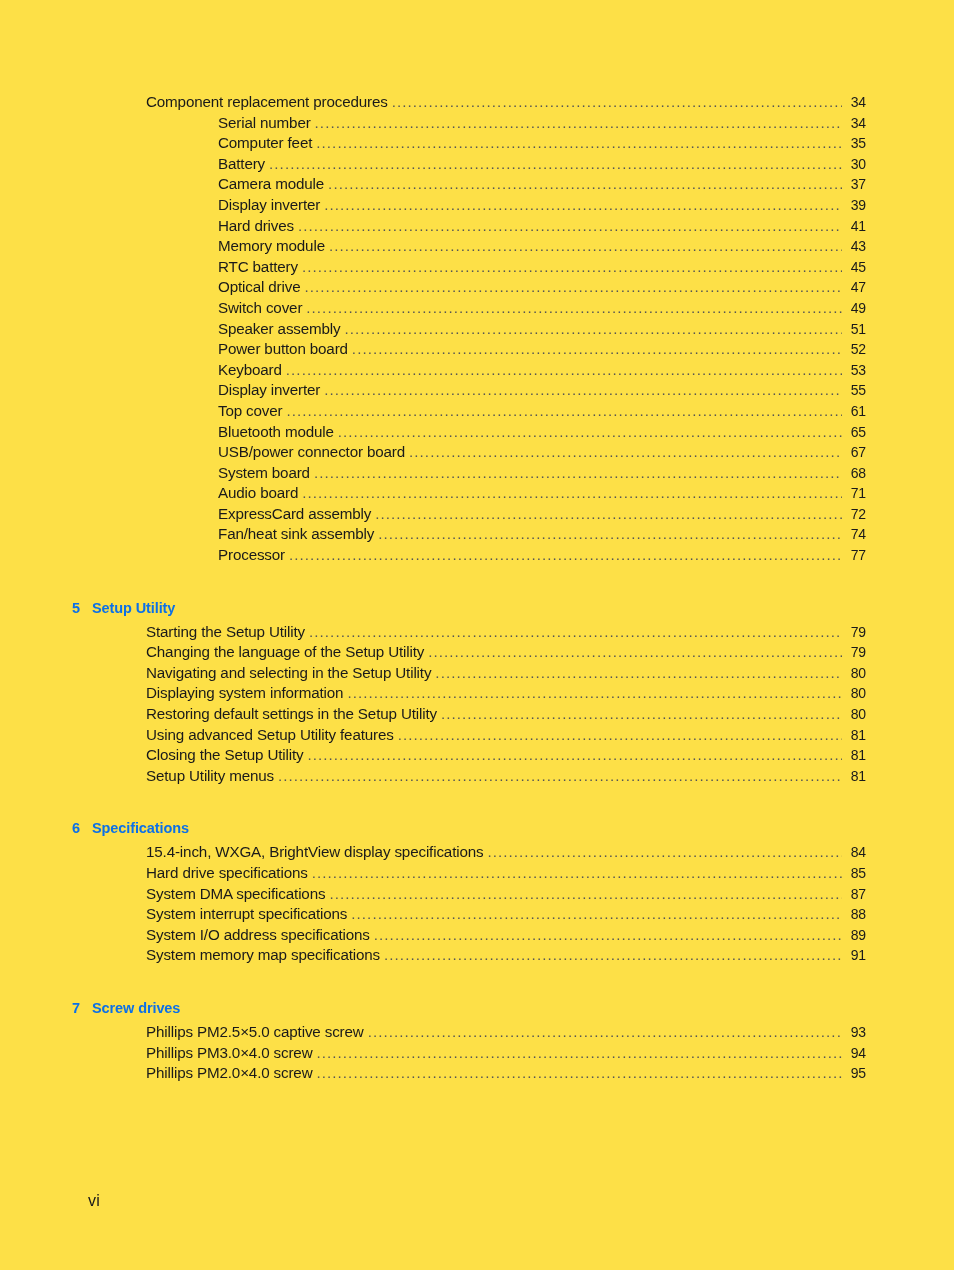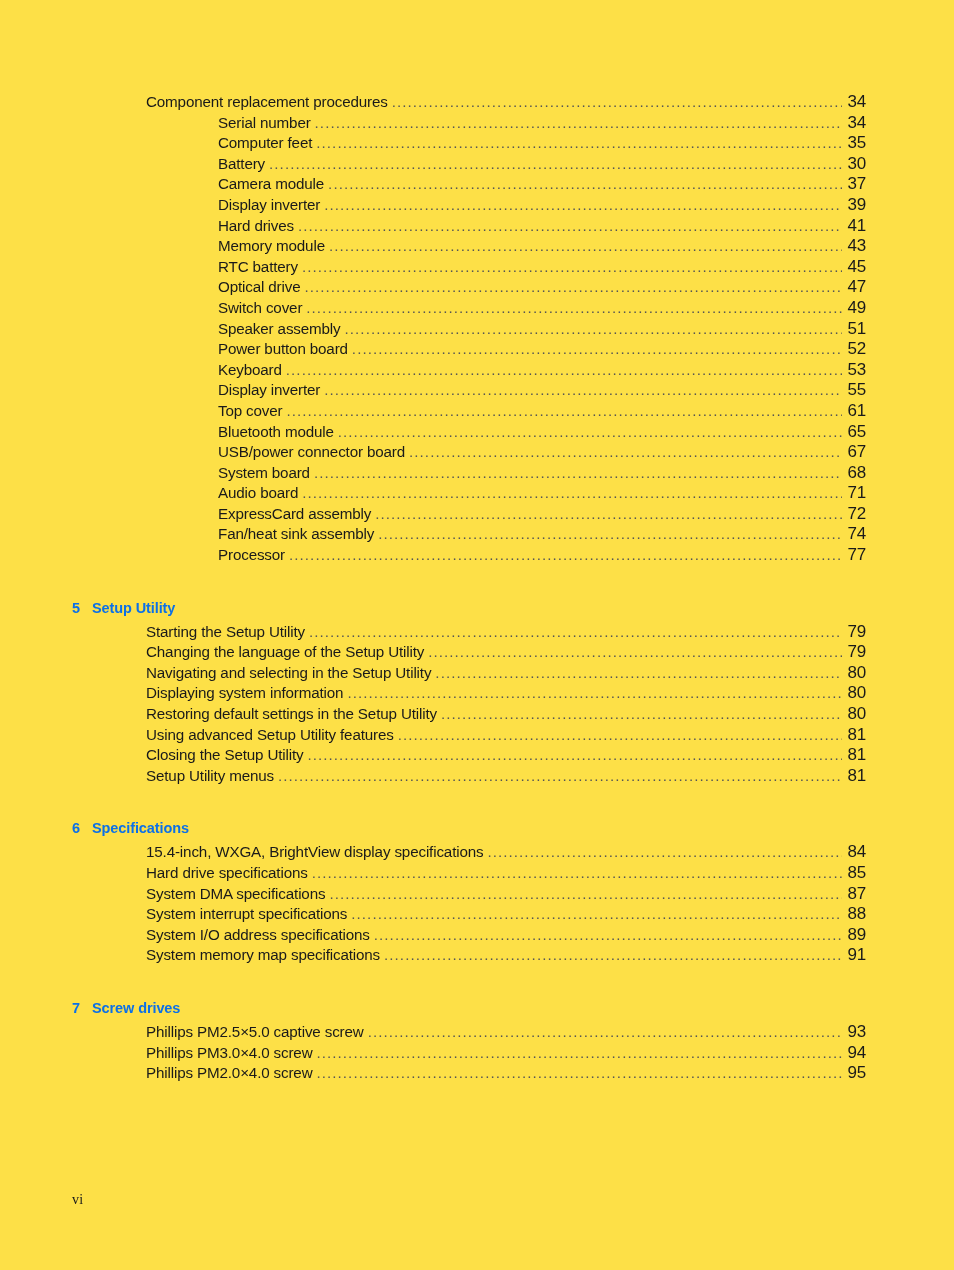--- a/index.html
+++ b/index.html
@@ -79,36 +79,35 @@
   .leader::before {
     content: "......................................................................"
              "......................................................................"
              "......................................................................";
   }
   .page-num {
     flex: 0 0 auto;
     min-width: 22px;
     text-align: right;
     color: #1a1a1a;
-    font-size: 17px;
+    font-size: 14px;
   }
 
   
   #toc > .block:first-child { margin-top: 0; }
   .block.with-heading { margin-top: 0; }
 
   
   #folio {
     position: absolute;
-    left: 72px;
+    left: 88px;
     top: 1192px;
-    font-size: 14px;
+    font-size: 16px;
     color: #1a1a1a;
     letter-spacing: 0.2px;
-    font-family: Liberation Serif, serif;
   }
 </style>
 </head>
 <body>
 
 <div id="page">
 
   <div id="toc">
       <div class="block">
         <div class="entry lvl1">

